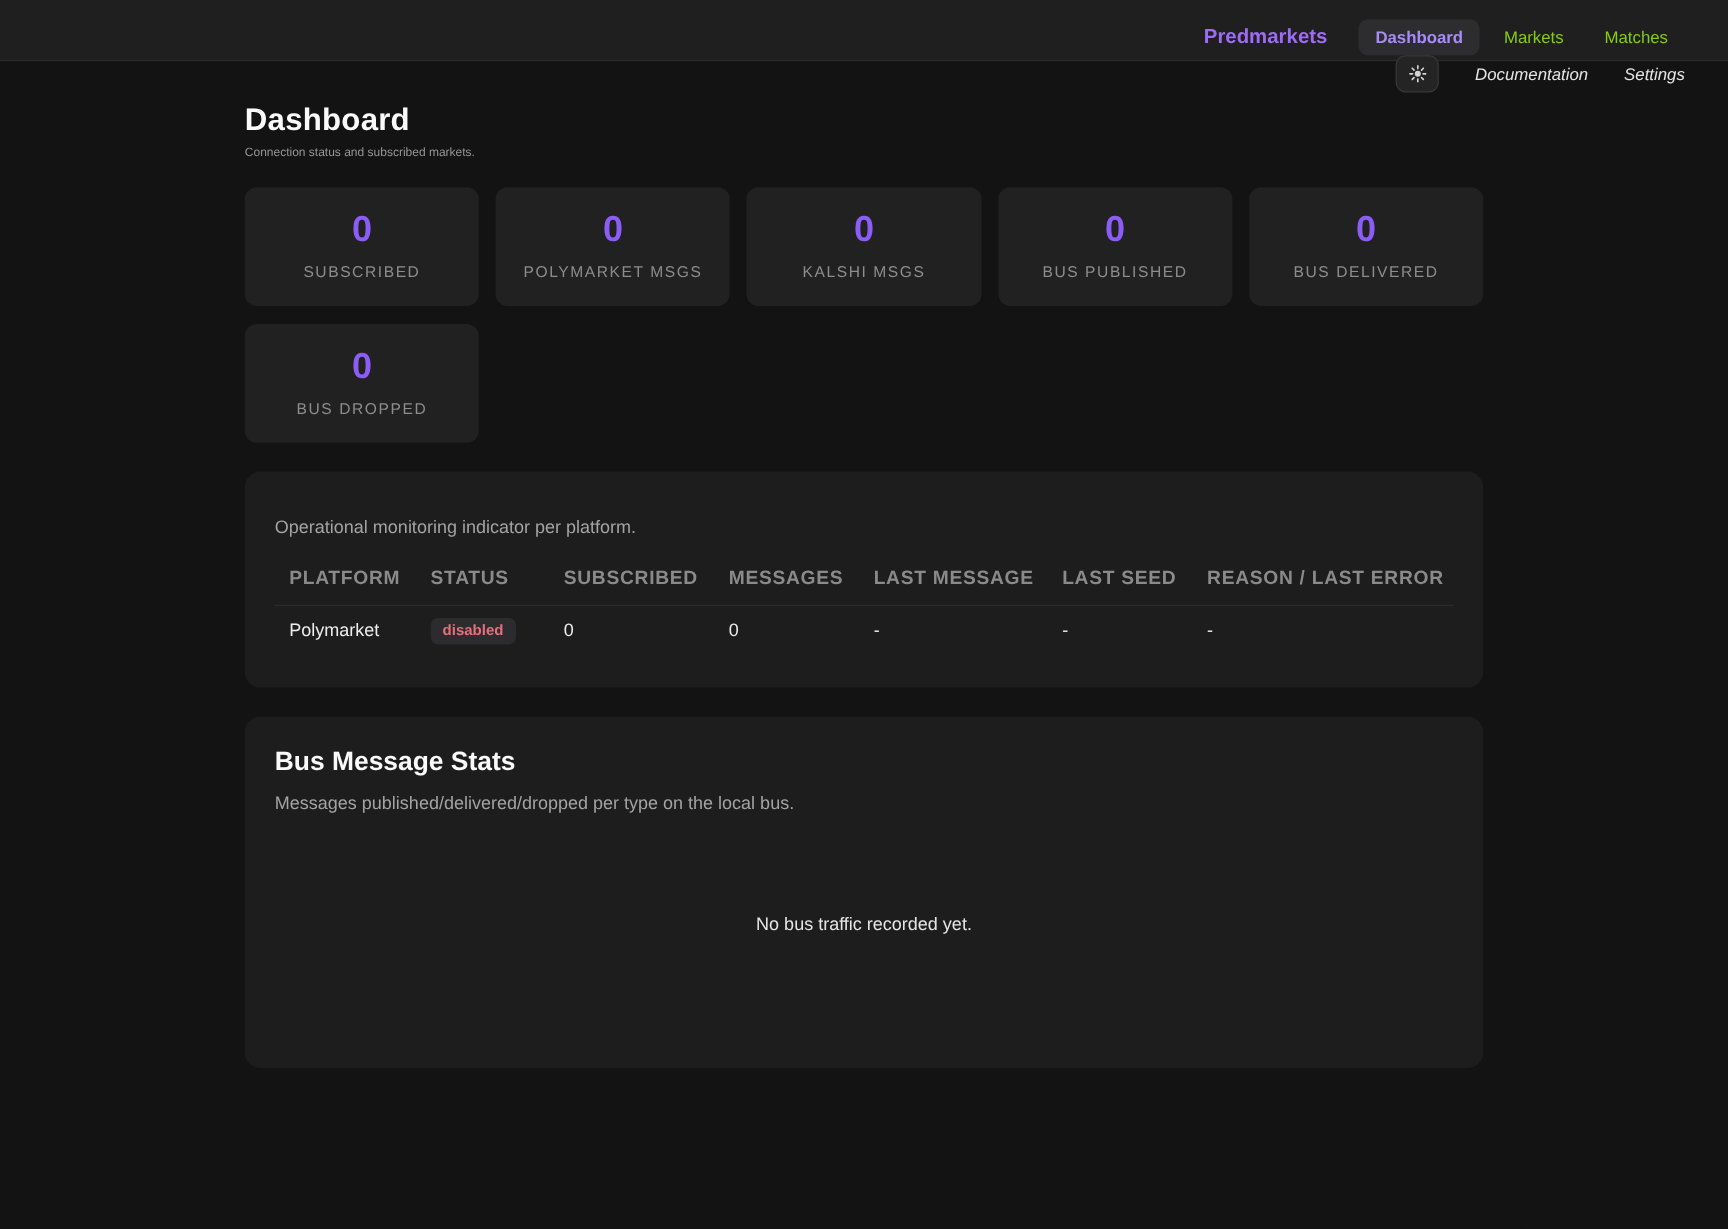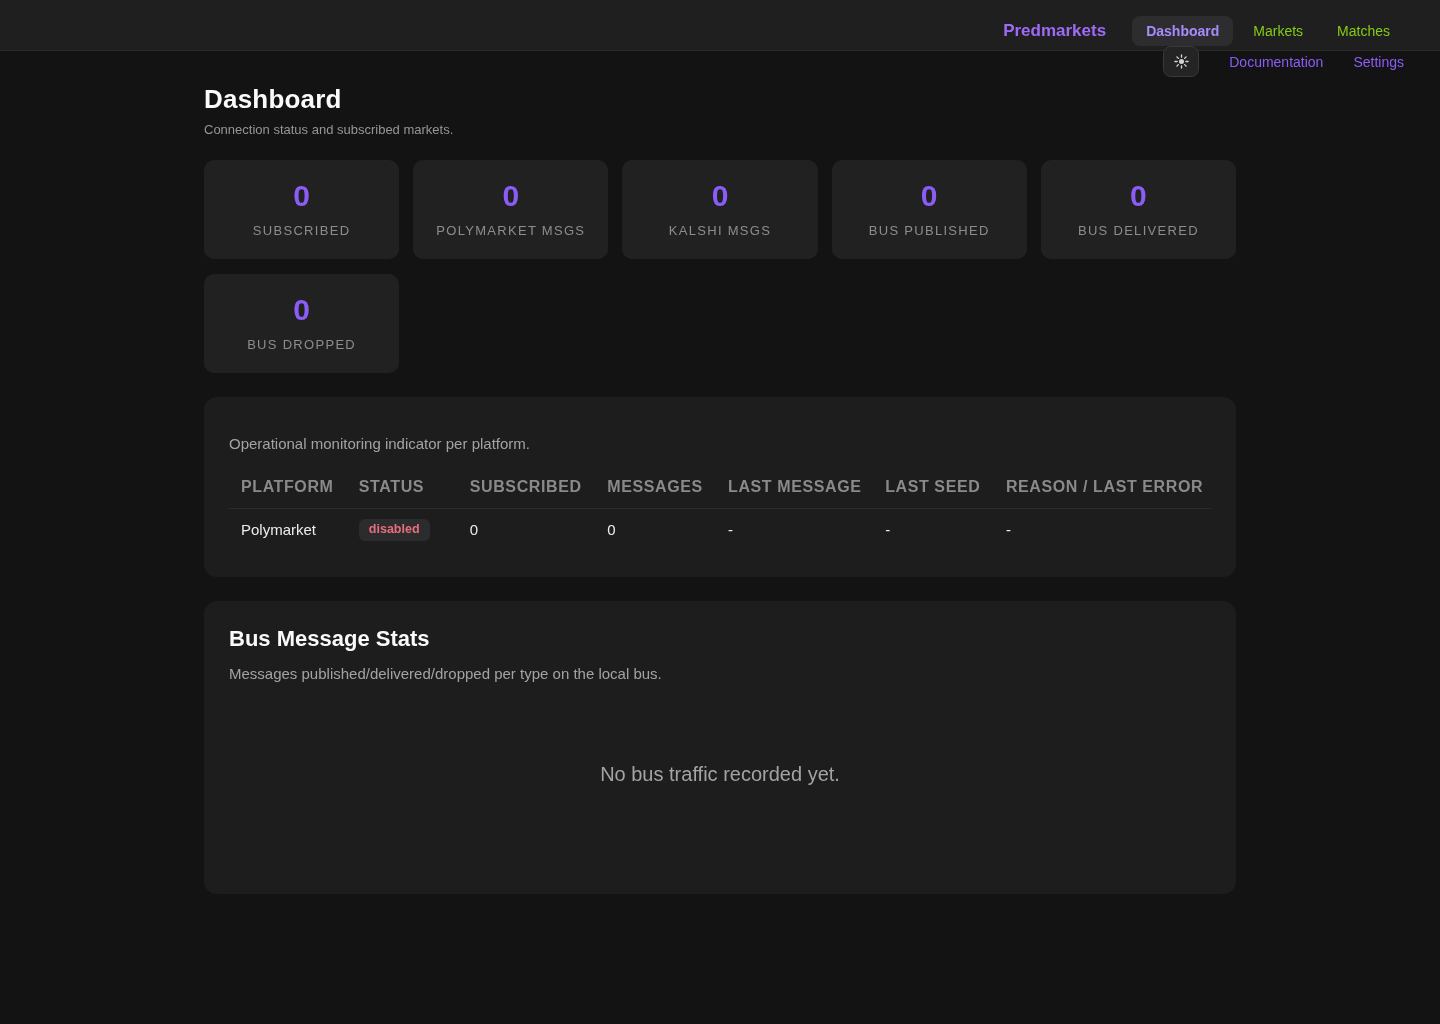--- a/index.html
+++ b/index.html
@@ -50,40 +50,41 @@
     background: #242425;
     border: 1px solid #39393b;
     border-radius: 8px;
     display: flex;
     align-items: center;
     justify-content: center;
     cursor: pointer;
   }
   .nav-link {
     font-size: 14px;
-    color: #8b5cf6;
+    color: #e5e5e5;
     cursor: pointer;
     text-decoration: none;
+    font-style: italic;
   }
 
   
   .container {
     width: 1032px;
     margin: 0 auto;
     padding-top: 33px;
   }
   .page-title {
     font-size: 26px;
     font-weight: bold;
     color: #fafafa;
     letter-spacing: 0.2px;
   }
   .page-subtitle {
     margin-top: 7px;
-    font-size: 13px;
+    font-size: 10px;
     color: #969696;
   }
 
   
   .stats-grid {
     margin-top: 23px;
     display: grid;
     grid-template-columns: repeat(5, 1fr);
     gap: 15px 14px;
   }
@@ -165,22 +166,22 @@
   }
 
   
   .empty-area {
     min-height: 186px;
     display: flex;
     align-items: center;
     justify-content: center;
   }
   .empty-text {
-    font-size: 20px;
-    color: #a3a3a3;
+    font-size: 15px;
+    color: #e5e5e5;
   }
 </style>
 </head>
 <body>
 
 <header class="navbar">
   <div class="nav-left">
     <span class="brand">Predmarkets</span>
     <nav class="tabs">
       <a class="tab active">Dashboard</a>

